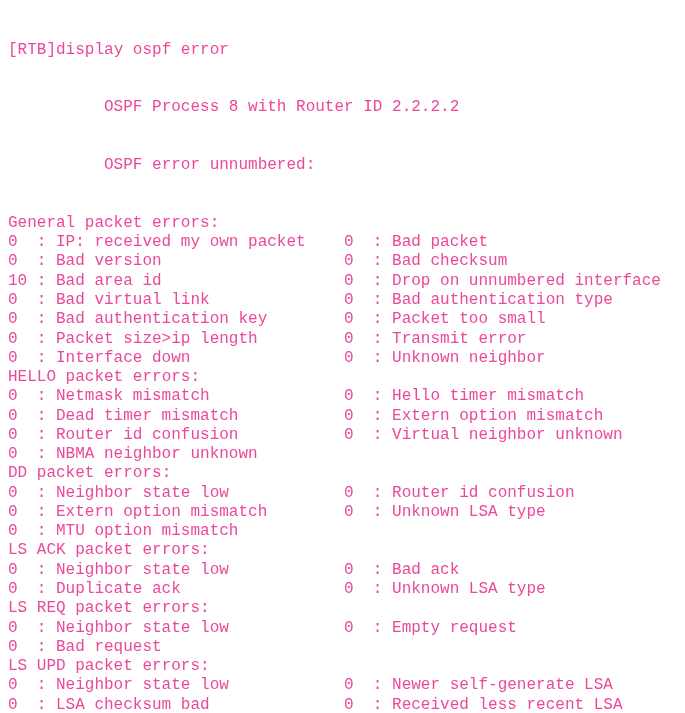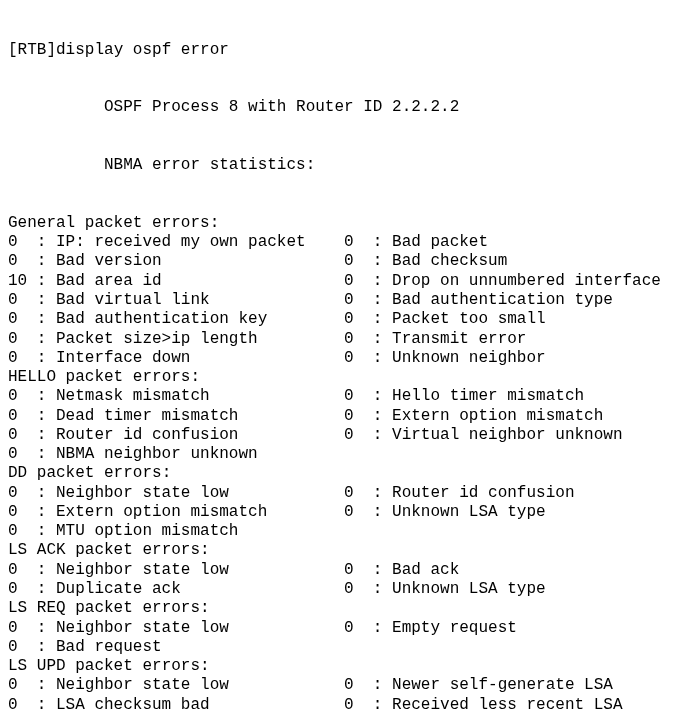--- a/index.html
+++ b/index.html
@@ -21,18 +21,18 @@
   .row { display: flex; height: 19.27px; }
   .cell { flex: 0 0 auto; }
   .cell-left { width: 35ch; }
   .cell-right { flex: 1 1 auto; }
   .val { display: inline-block; width: 3ch; }
   .indented { padding-left: 10ch; }
 </style>
 </head>
 <body>
 
-<div class="terminal" id="terminal" style="color: #000000; background: rgb(255, 255, 255);">
+<div class="terminal" id="terminal" style="color: #ec4899; background: rgb(255, 255, 255);">
   <div class="line"><span>[RTB]</span><span>display ospf error</span></div>
   <div class="line indented">OSPF Process 8 with Router ID 2.2.2.2</div>
-  <div class="line indented">NBMA error statistics:</div>
+  <div class="line indented">OSPF error unnumbered:</div>
   <div id="sections"><div class="line">General packet errors:</div><div class="row"><span class="cell cell-left"><span class="val">0</span><span>: IP: received my own packet</span></span><span class="cell cell-right"><span class="val">0</span><span>: Bad packet</span></span></div><div class="row"><span class="cell cell-left"><span class="val">0</span><span>: Bad version</span></span><span class="cell cell-right"><span class="val">0</span><span>: Bad checksum</span></span></div><div class="row"><span class="cell cell-left"><span class="val">10</span><span>: Bad area id</span></span><span class="cell cell-right"><span class="val">0</span><span>: Drop on unnumbered interface</span></span></div><div class="row"><span class="cell cell-left"><span class="val">0</span><span>: Bad virtual link</span></span><span class="cell cell-right"><span class="val">0</span><span>: Bad authentication type</span></span></div><div class="row"><span class="cell cell-left"><span class="val">0</span><span>: Bad authentication key</span></span><span class="cell cell-right"><span class="val">0</span><span>: Packet too small</span></span></div><div class="row"><span class="cell cell-left"><span class="val">0</span><span>: Packet size&gt;ip length</span></span><span class="cell cell-right"><span class="val">0</span><span>: Transmit error</span></span></div><div class="row"><span class="cell cell-left"><span class="val">0</span><span>: Interface down</span></span><span class="cell cell-right"><span class="val">0</span><span>: Unknown neighbor</span></span></div><div class="line">HELLO packet errors:</div><div class="row"><span class="cell cell-left"><span class="val">0</span><span>: Netmask mismatch</span></span><span class="cell cell-right"><span class="val">0</span><span>: Hello timer mismatch</span></span></div><div class="row"><span class="cell cell-left"><span class="val">0</span><span>: Dead timer mismatch</span></span><span class="cell cell-right"><span class="val">0</span><span>: Extern option mismatch</span></span></div><div class="row"><span class="cell cell-left"><span class="val">0</span><span>: Router id confusion</span></span><span class="cell cell-right"><span class="val">0</span><span>: Virtual neighbor unknown</span></span></div><div class="row"><span class="cell cell-left"><span class="val">0</span><span>: NBMA neighbor unknown</span></span></div><div class="line">DD packet errors:</div><div class="row"><span class="cell cell-left"><span class="val">0</span><span>: Neighbor state low</span></span><span class="cell cell-right"><span class="val">0</span><span>: Router id confusion</span></span></div><div class="row"><span class="cell cell-left"><span class="val">0</span><span>: Extern option mismatch</span></span><span class="cell cell-right"><span class="val">0</span><span>: Unknown LSA type</span></span></div><div class="row"><span class="cell cell-left"><span class="val">0</span><span>: MTU option mismatch</span></span></div><div class="line">LS ACK packet errors:</div><div class="row"><span class="cell cell-left"><span class="val">0</span><span>: Neighbor state low</span></span><span class="cell cell-right"><span class="val">0</span><span>: Bad ack</span></span></div><div class="row"><span class="cell cell-left"><span class="val">0</span><span>: Duplicate ack</span></span><span class="cell cell-right"><span class="val">0</span><span>: Unknown LSA type</span></span></div><div class="line">LS REQ packet errors:</div><div class="row"><span class="cell cell-left"><span class="val">0</span><span>: Neighbor state low</span></span><span class="cell cell-right"><span class="val">0</span><span>: Empty request</span></span></div><div class="row"><span class="cell cell-left"><span class="val">0</span><span>: Bad request</span></span></div><div class="line">LS UPD packet errors:</div><div class="row"><span class="cell cell-left"><span class="val">0</span><span>: Neighbor state low</span></span><span class="cell cell-right"><span class="val">0</span><span>: Newer self-generate LSA</span></span></div><div class="row"><span class="cell cell-left"><span class="val">0</span><span>: LSA checksum bad</span></span><span class="cell cell-right"><span class="val">0</span><span>: Received less recent LSA</span></span></div></div>
 </div>
 
 </body></html>

